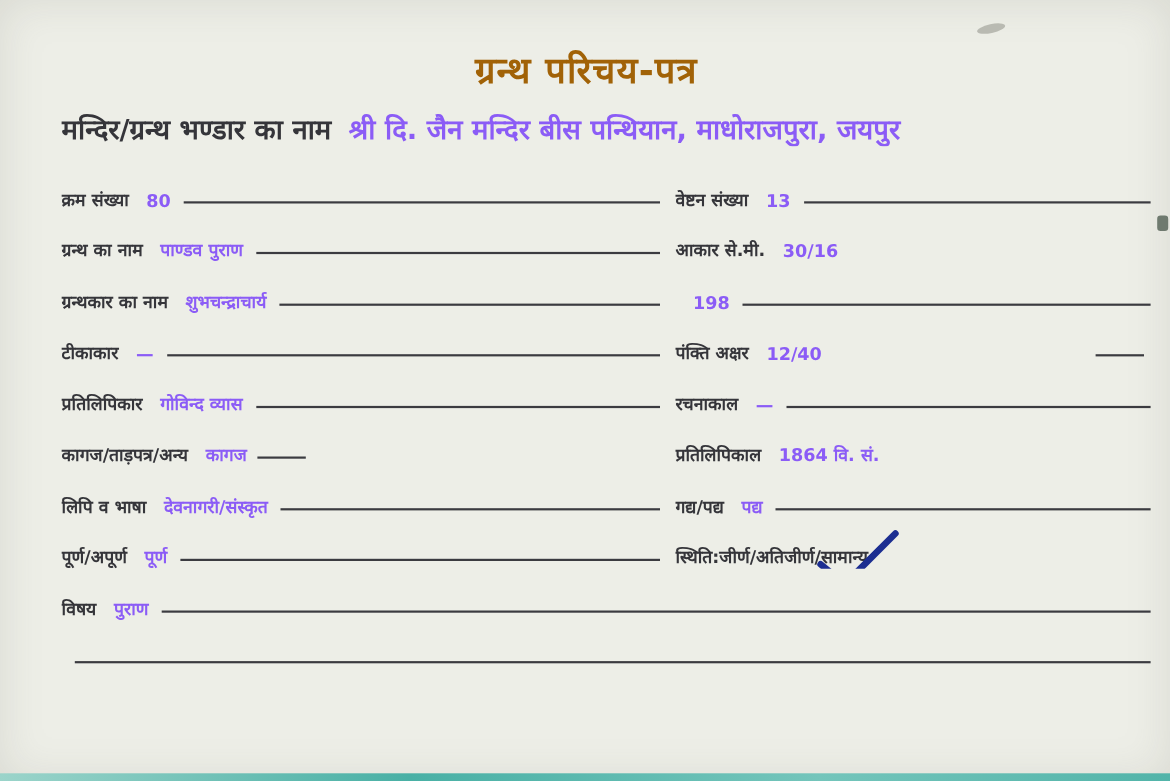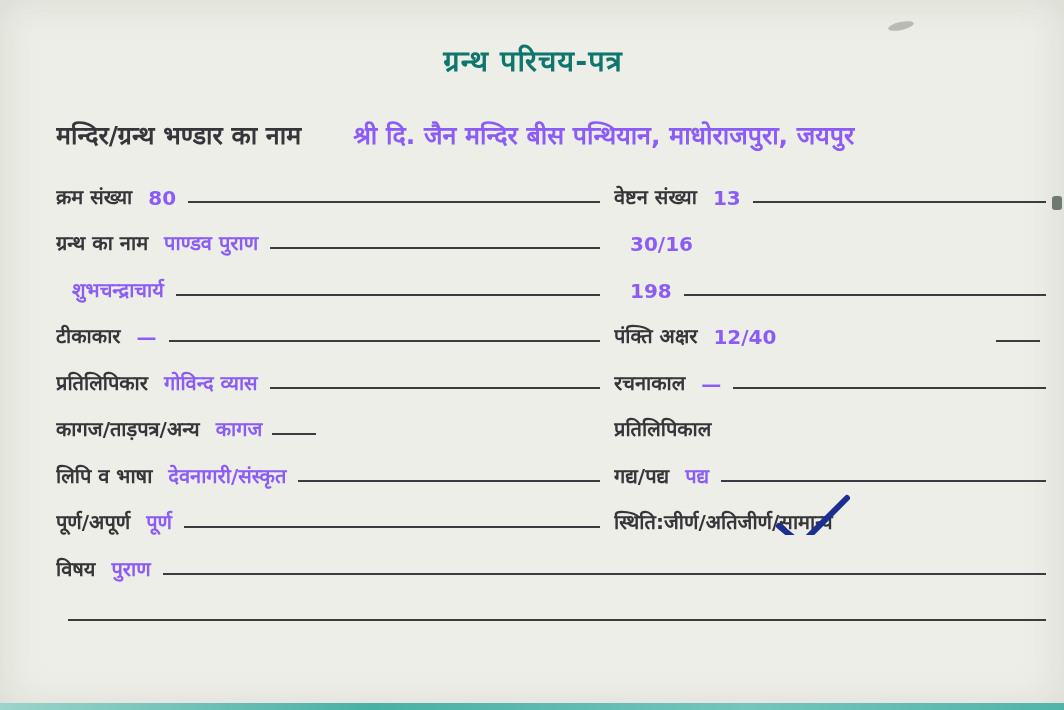--- a/index.html
+++ b/index.html
@@ -8,46 +8,45 @@
     width:1064px;height:710px;
     background:#edeee7;
     box-sizing:border-box;
     padding:34px 14px 0 56px;
     font-family:"DejaVu Sans","Liberation Sans",sans-serif;
     overflow:hidden;
     box-shadow:inset 0 0 40px rgba(120,120,110,0.18);
   }
   .title{
     text-align:center;
-    font-size:29px;
+    font-size:33px;
     font-weight:bold;
-    color:#0f766e;
+    color:#a16207;
     letter-spacing:1px;
     margin:6px 40px 0 0;
   }
   .header-row{
     display:flex;
     align-items:baseline;
-    margin-top:38px;
+    margin-top:14px;
     font-size:25px;
     white-space:nowrap;
     overflow:hidden;
-    gap:36px;
   }
   .grid{
     display:grid;
     grid-template-columns:548px 1fr;
     column-gap:10px;
     margin-top:12px;
   }
   .row{
     display:flex;
     align-items:flex-end;
     height:46.5px;
-    font-size:20px;
+    font-size:16px;
     white-space:nowrap;
     overflow:hidden;
   }
   .row.full{grid-column:1 / span 2;}
   .lbl{color:#35353a;font-weight:bold;}
   .val{color:#8b5cf6;font-weight:bold;margin-left:16px;}
   .fill{flex:1;border-bottom:2px solid #3b3b40;margin:0 4px 7px 12px;min-width:14px;}
   .gap{flex:1;}
   .dash-short{width:44px;border-bottom:2px solid #3b3b40;margin:0 10px 7px 0;}
   .checked-wrap{position:relative;display:inline-block;}
@@ -86,25 +85,27 @@
       <span class="val">13</span>
       <span class="fill"></span>
     </div>
 
     <div class="row">
       <span class="lbl">ग्रन्थ का नाम</span>
       <span class="val">पाण्डव पुराण</span>
       <span class="fill"></span>
     </div>
     <div class="row">
+      <span class="lbl">आकार से.मी.</span>
       <span class="val">30/16</span>
       <span class="gap"></span>
     </div>
 
     <div class="row">
+      <span class="lbl">ग्रन्थकार का नाम</span>
       <span class="val">शुभचन्द्राचार्य</span>
       <span class="fill"></span>
     </div>
     <div class="row">
       <span class="val">198</span>
       <span class="fill"></span>
     </div>
 
     <div class="row">
       <span class="lbl">टीकाकार</span>
@@ -130,20 +131,21 @@
     </div>
 
     <div class="row">
       <span class="lbl">कागज/ताड़पत्र/अन्य</span>
       <span class="val">कागज</span>
       <span class="dash-short" style="margin-left:10px;"></span>
       <span class="gap"></span>
     </div>
     <div class="row">
       <span class="lbl">प्रतिलिपिकाल</span>
+      <span class="val">1864 वि. सं.</span>
       <span class="gap"></span>
     </div>
 
     <div class="row">
       <span class="lbl">लिपि व भाषा</span>
       <span class="val">देवनागरी/संस्कृत</span>
       <span class="fill"></span>
     </div>
     <div class="row">
       <span class="lbl">गद्य/पद्य</span>

